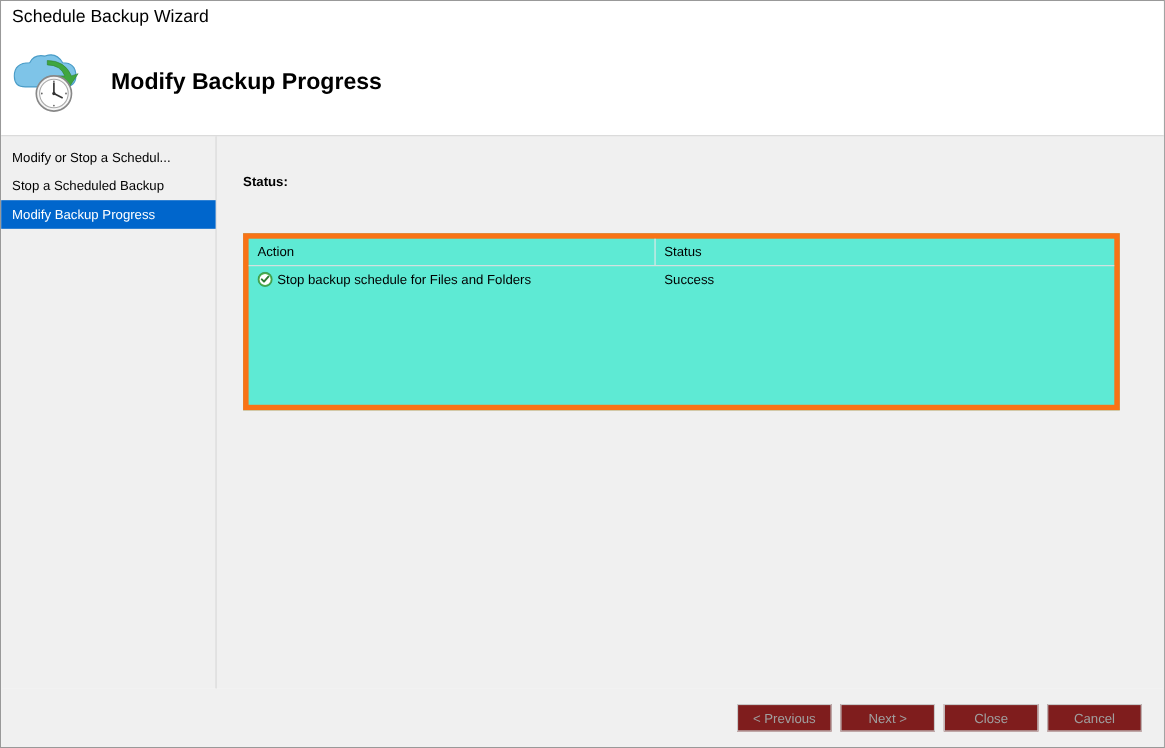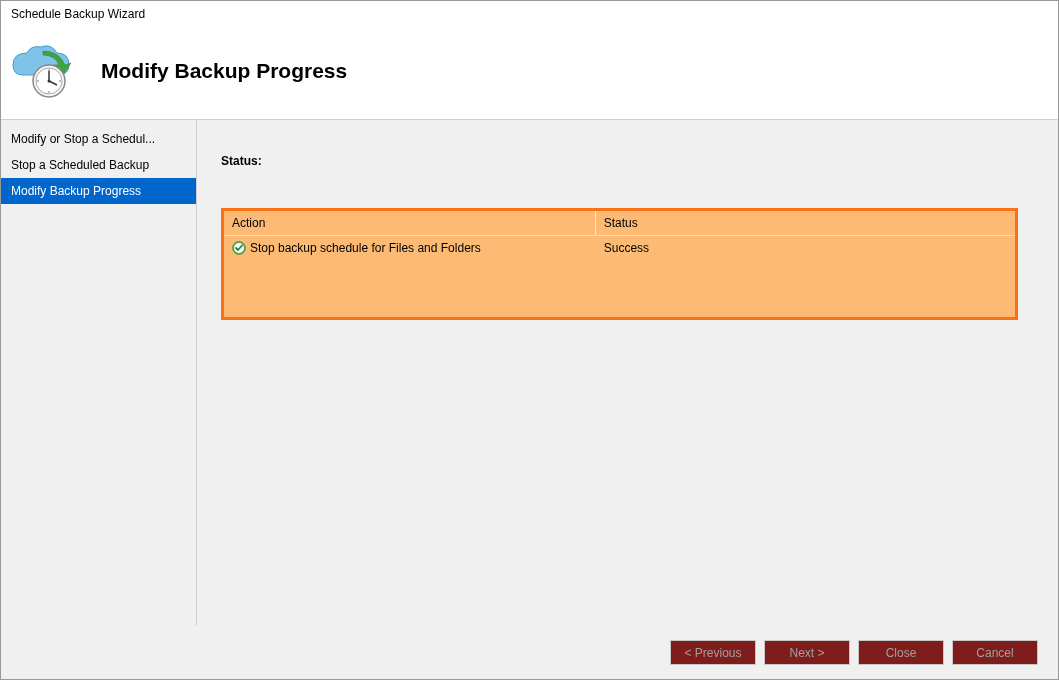--- a/index.html
+++ b/index.html
@@ -14,21 +14,21 @@
       background: #fff;
       width: 1059px;
       height: 680px;
       border: 1px solid #999;
       display: flex;
       flex-direction: column;
       overflow: hidden;
     }
     .title-bar {
       padding: 6px 10px;
-      font-size: 12px;
+      font-size: 16px;
       color: #000;
       background: #fff;
     }
     .header {
       display: flex;
       align-items: center;
       padding: 16px 20px 20px 8px;
       background: #fff;
     }
     .header-icon {
@@ -81,23 +81,23 @@
       margin-bottom: 40px;
     }
     .status-message {
       font-size: 12px;
       margin-left: 24px;
       margin-bottom: 60px;
       max-width: 480px;
       line-height: 1.4;
     }
     .table-container {
-      border: 3px solid #f97316;
-      background: #fdba74;
-      height: 112px;
+      border: 5px solid #f97316;
+      background: #5eead4;
+      height: 161px;
     }
     .table-header {
       display: flex;
       border-bottom: 1px solid #e0e0e0;
     }
     .table-header-cell {
       padding: 5px 8px;
       font-size: 12px;
       color: #000;
       border-right: 1px solid #e8e8e8;

